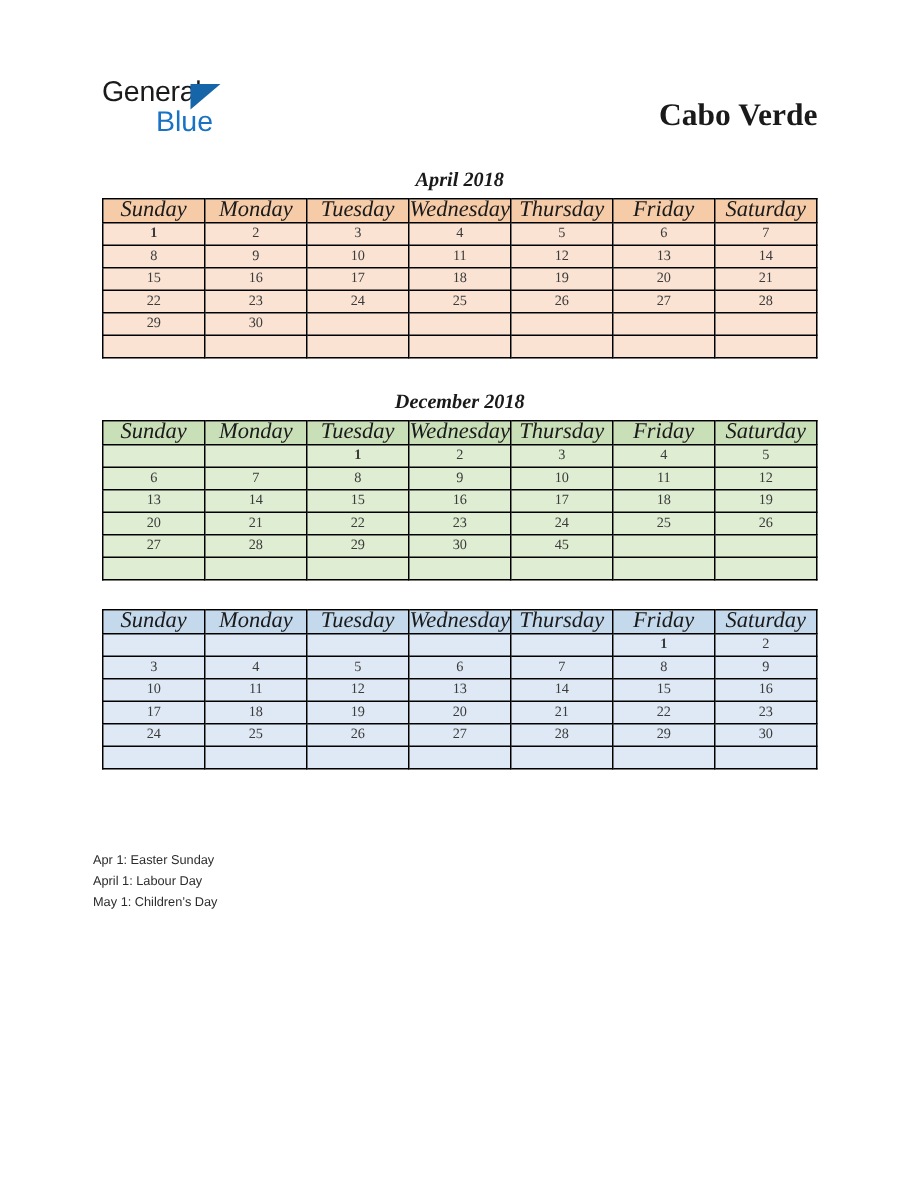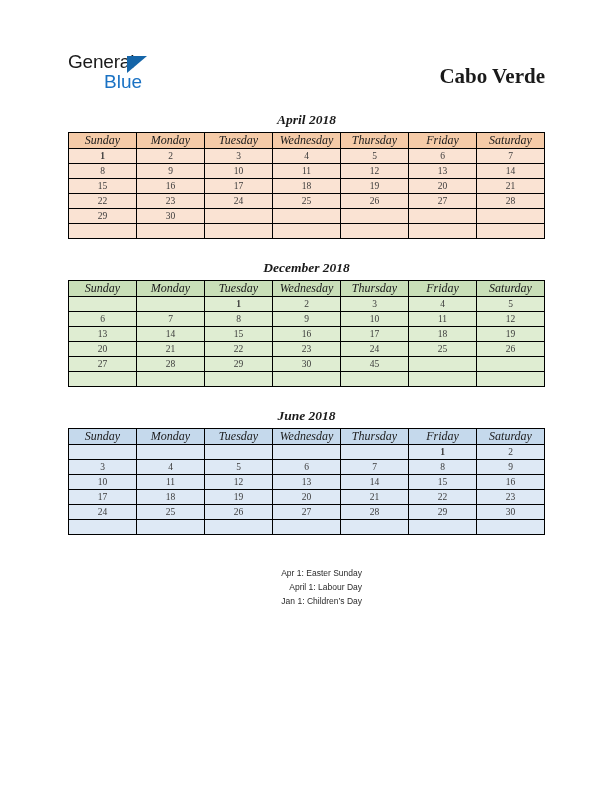--- a/index.html
+++ b/index.html
@@ -104,21 +104,21 @@
     text-align: center;
     vertical-align: middle;
     font-family: "Liberation Serif", serif;
     font-size: 9.5px;
     color: #3b3b3b;
     line-height: 14px;
   }
   table.cal th {
     font-style: italic;
     font-weight: normal;
-    font-size: 12px;
+    font-size: 15px;
     color: #1a1a1a;
     height: 15px;
     line-height: 15px;
   }
   td.holiday {
     color: #e8000d;
     font-weight: bold;
   }
 
   
@@ -137,21 +137,20 @@
     left: 62px;
     top: 566px;
     width: 300px;
   }
   .note-line {
     font-family: "Liberation Sans", sans-serif;
     font-size: 8.5px;
     color: #2b2b2b;
     line-height: 14px;
     white-space: nowrap;
-    text-align: right;
   }
 </style>
 </head>
 <body>
 
 <div id="header">
   <div id="logo">
     <span id="logo-general">General</span>
     <span id="logo-triangle"></span>
     <span id="logo-blue">Blue</span>
@@ -299,21 +298,20 @@
           <td></td>
           <td></td>
           <td></td>
           <td></td>
         </tr>
       </tbody>
   </table>
 </div>
 
 <div class="month-block" id="month-2">
-  <div class="month-title">June 2018</div>
   <table class="cal">
     <thead>
       <tr>
         <th>Sunday</th>
         <th>Monday</th>
         <th>Tuesday</th>
         <th>Wednesday</th>
         <th>Thursday</th>
         <th>Friday</th>
         <th>Saturday</th>
@@ -374,14 +372,14 @@
           <td></td>
           <td></td>
         </tr>
       </tbody>
   </table>
 </div>
 
 <div id="notes">
   <div class="note-line">Apr 1: Easter Sunday</div>
   <div class="note-line">April 1: Labour Day</div>
-  <div class="note-line">Jan 1: Children’s Day</div>
+  <div class="note-line">May 1: Children’s Day</div>
 </div>
 
 </body></html>

